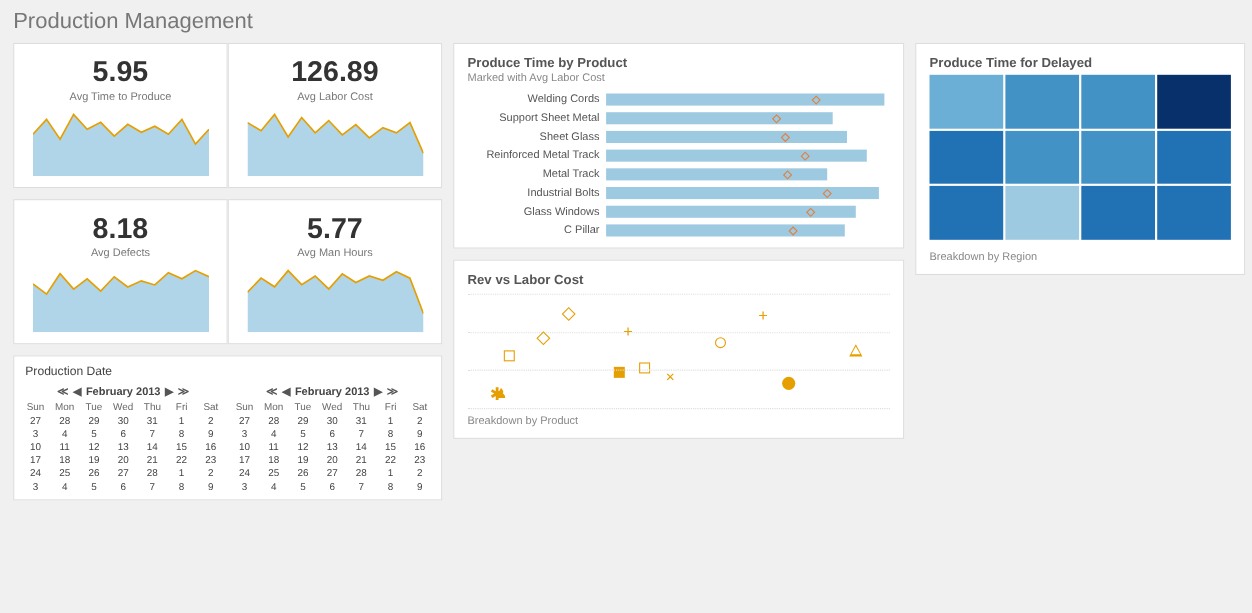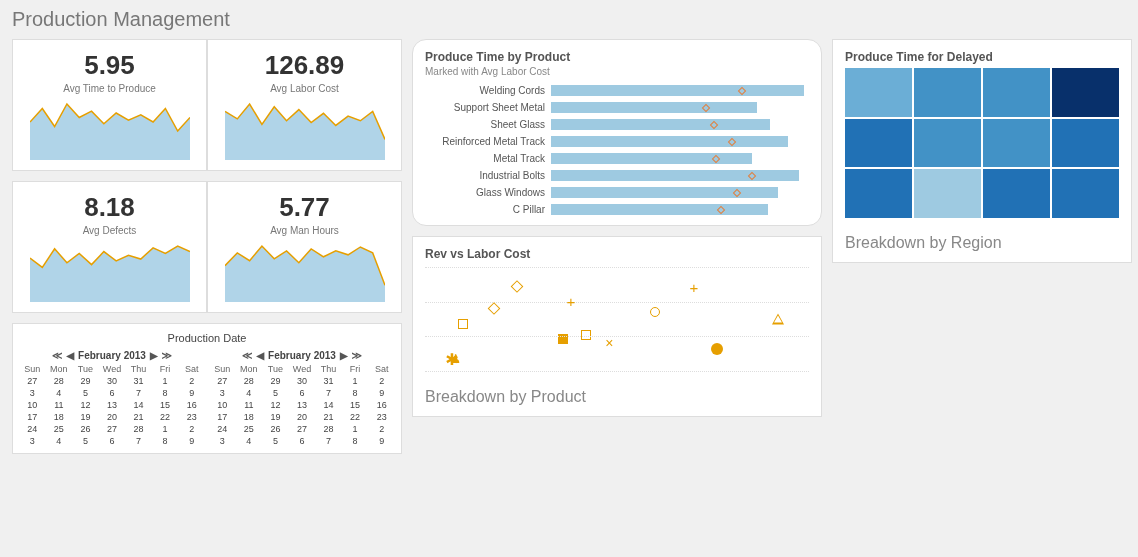--- a/index.html
+++ b/index.html
@@ -16,30 +16,30 @@
   .card .sub { font-size: 10px; color: #888; margin-bottom: 8px; }
   .bars { display:flex; flex-direction:column; gap:6px; margin-top: 6px; }
   .barrow { display:flex; align-items:center; gap:6px; position:relative; }
   .barlbl { width: 120px; text-align:right; font-size:10px; color:#555; }
   .bartrack { flex:1; position:relative; height: 11px; }
   .bar { position:absolute; left:0; top:0; bottom:0; background:#9ecae1; }
   .marker { position:absolute; top:50%; transform:translate(-50%,-50%) rotate(45deg); width:6px; height:6px; border:1px solid #e08040; background:transparent; }
   .heatmap { display:grid; grid-template-columns:repeat(4,1fr); grid-template-rows:repeat(3,1fr); gap:2px; width:100%; height:150px; margin-bottom:10px; margin-top: 4px;}
   .heatmap div { }
   .dualcal { background:#fff; border:1px solid #ddd; padding:6px; }
-  .dualcal .hdr { font-size:11px; color:#444; padding:2px 4px 6px;text-align:center; }
+  .dualcal .hdr { font-size:11px; color:#444; padding:2px 4px 6px; }
   .cals { display:flex; gap:4px; }
   .cal { flex:1; }
   .calhead { display:flex; align-items:center; justify-content:center; gap:4px; font-size:10px; color:#444; font-weight:bold; margin-bottom:2px; position:relative; }
   .calhead .nav { cursor:pointer; color:#555; font-size:10px; }
   .caltbl { width:100%; border-collapse:collapse; table-layout:fixed; }
   .caltbl th { font-size:9px; color:#666; font-weight:normal; padding:1px; }
   .caltbl td { font-size:9px; color:#444; text-align:center; padding:1px; }
   svg { display:block; }
-  .footnote { font-size:16px; color:#888; margin-top:16px; }
+  .footnote { font-size:10px; color:#888; margin-top:5px; }
   .scatter-area { position:relative; width:100%; height:105px; border-top:1px dotted #ddd; border-bottom:1px dotted #ddd; margin-top:6px; }
   .dot-grid::before, .dot-grid::after { content:''; position:absolute; left:0; right:0; height:0; border-top:1px dotted #ddd; }
   .dot-grid::before { top:33%; } .dot-grid::after { top:66%; }
   .sym { position:absolute; transform:translate(-50%,-50%); color:#e69f00; }
   .bubble-area { position:relative; width:100%; height:165px; margin-top:4px; }
   .bubble { position:absolute; border:1px solid; border-radius:50%; transform:translate(-50%,-50%); background:transparent; }
 </style>
 </head>
 <body>
 
@@ -238,21 +238,21 @@
                   <td>9</td>
                 </tr>
               </tbody>
             </table>
         </div>
       </div>
     </div>
   </div>
 
   <div class="col">
-    <div class="card" style="flex:0 0 auto;border-radius:14px;">
+    <div class="card" style="flex:0 0 auto;">
       <h3>Produce Time by Product</h3>
       <div class="sub">Marked with Avg Labor Cost</div>
       <div class="bars" id="bars">
           <div class="barrow">
             <div class="barlbl">Welding Cords</div>
             <div class="bartrack">
               <div class="bar" style="width:98%"></div>
               <div class="marker" style="left:74%"></div>
             </div>
           </div>

